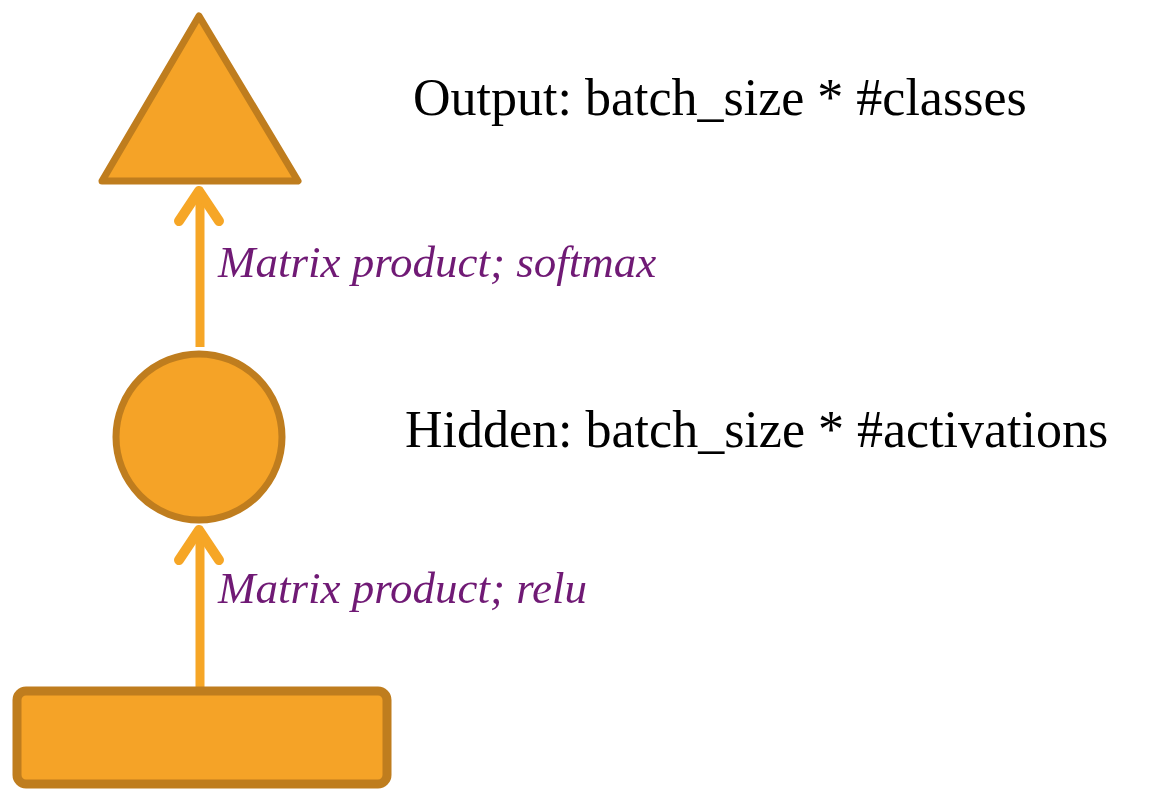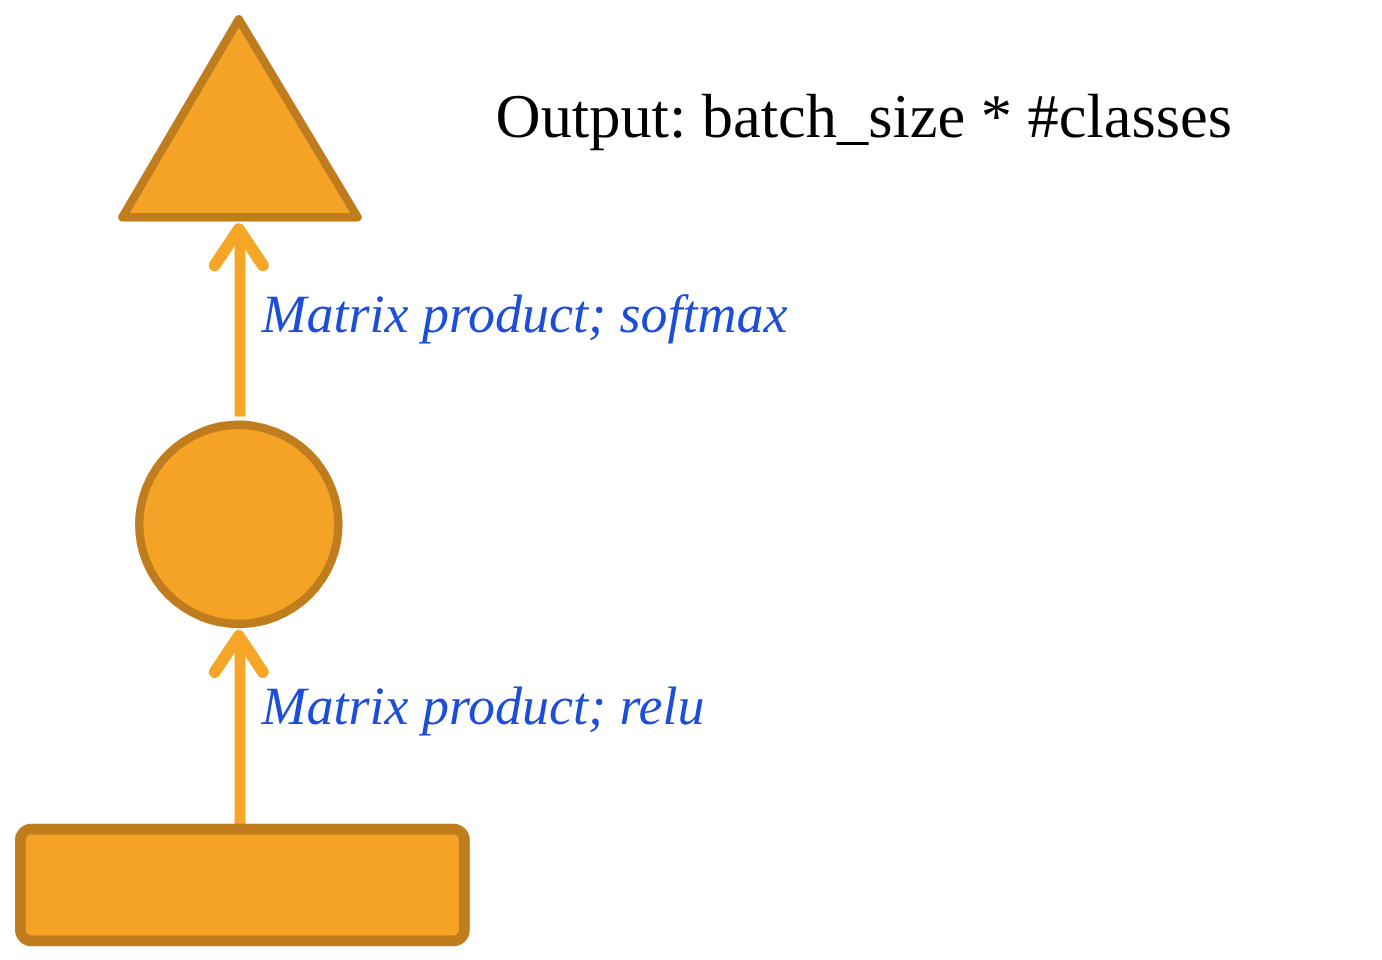--- a/index.html
+++ b/index.html
@@ -42,21 +42,21 @@
     font-size: 52px;
     line-height: 1.15;
     color: #000000;
     white-space: nowrap;
   }
   .edge-label {
     position: absolute;
     font-size: 45px;
     font-style: italic;
     line-height: 1.15;
-    color: #1d4ed8;
+    color: #701a75;
     white-space: nowrap;
   }
   .label-output { left: 413px; top: 68px; }
   .label-softmax { left: 218px; top: 237px; }
   .label-hidden { left: 405px; top: 400px; }
   .label-relu { left: 218px; top: 563px; text-align: center; }
   .label-input { left: 410px; top: 701px; }
 </style>
 </head>
 <body>
@@ -77,15 +77,16 @@
 
     <polygon class="shape" points="199,16 298,181 102,181" stroke-width="7" stroke-linejoin="round"></polygon>
 
     <circle class="shape" cx="199" cy="437" r="83" stroke-width="7"></circle>
 
     <rect class="shape" x="17" y="691" width="370" height="93" rx="9" stroke-width="9" stroke-linejoin="round"></rect>
   </svg>
 
   <div class="node-label label-output">Output: batch_size * #classes</div>
   <div class="edge-label label-softmax">Matrix product; softmax</div>
+  <div class="node-label label-hidden">Hidden: batch_size * #activations</div>
   <div class="edge-label label-relu">Matrix product; relu</div>
 
 </div>
 
 </body></html>

